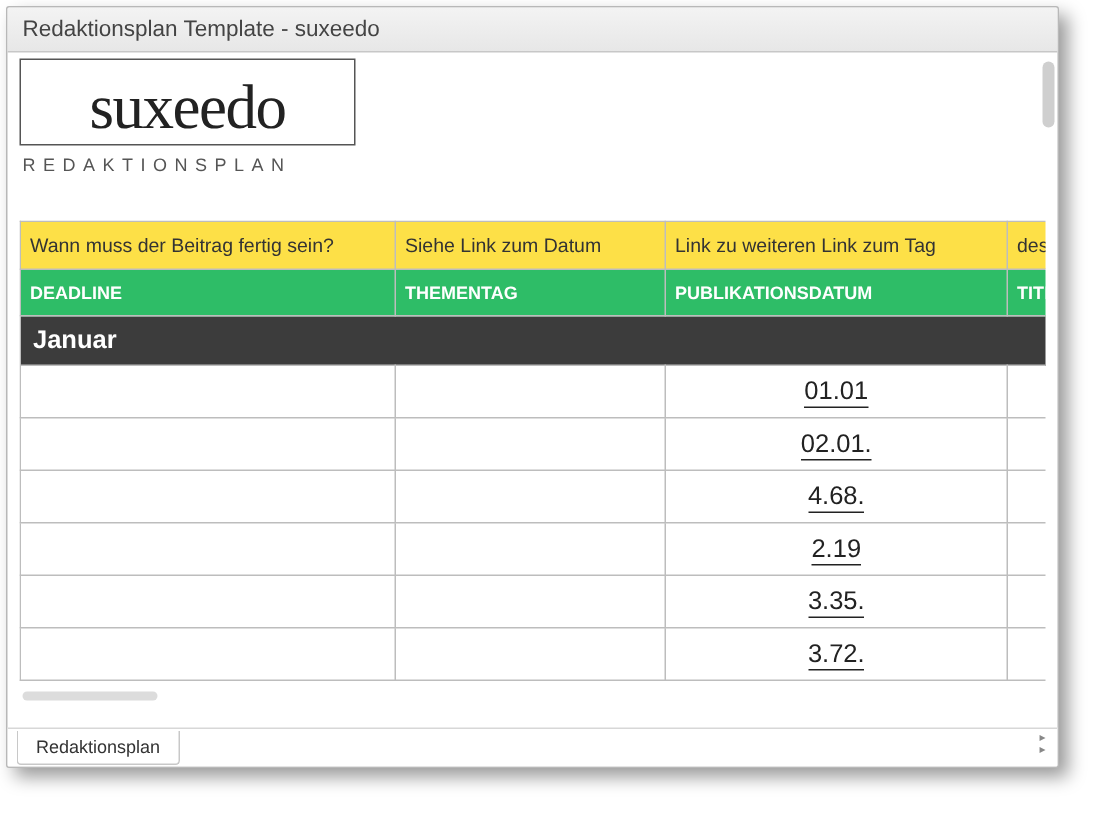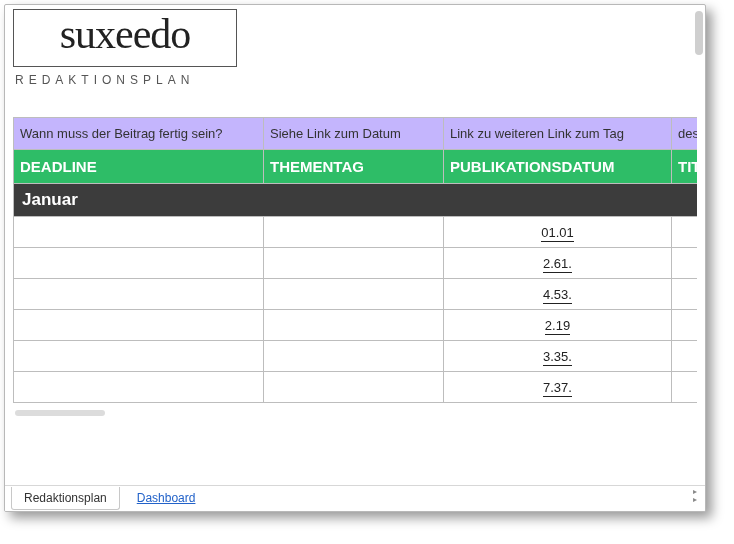--- a/index.html
+++ b/index.html
@@ -43,21 +43,21 @@
     width: 8px;
     height: 44px;
     background: #cfcfcf;
     border-radius: 4px;
   }
   .logo {
     border: 1px solid #555;
     width: 224px;
     height: 58px;
     display: flex;
-    align-items: flex-start;
+    align-items: flex-end;
     justify-content: center;
     font-family: Georgia, 'Times New Roman', serif;
     font-size: 42px;
     letter-spacing: -1px;
     color: #222;
     background: #fff;
     margin-bottom: 6px;
   }
   .subtitle {
     font-size: 12px;
@@ -76,47 +76,47 @@
   }
   col.c1 { width: 250px; }
   col.c2 { width: 180px; }
   col.c3 { width: 228px; }
   col.c4 { width: 162px; }
   .desc-row td {
     border: 1px solid #bdbdbd;
     padding: 8px 6px;
     font-size: 13px;
     color: #333;
-    background: #c4b5fd;
+    background: #fde047;
     white-space: nowrap;
     overflow: hidden;
     margin-left: 48px;
   }
   .head-row td {
     background: #2ebd67;
     color: #fff;
-    font-size: 15px;
+    font-size: 12px;
     font-weight: bold;
     padding: 8px 6px;
     border: 1px solid #bdbdbd;
     white-space: nowrap;
   }
   .month-row td {
     background: #3c3c3c;
     color: #fff;
     font-size: 17px;
     font-weight: bold;
     padding: 6px 8px;
     border-left: 1px solid #bdbdbd;
     border-right: 1px solid #bdbdbd;
   }
   .data-row td {
     border: 1px solid #bdbdbd;
     padding: 7px 6px;
-    font-size: 13px;
+    font-size: 17px;
     color: #222;
     text-align: center;
     background: #fff;
     height: 31px;
   }
   .data-row td.date-cell span {
     border-bottom: 1px solid #222;
     padding-bottom: 1px;
   }
   .hscroll {
@@ -167,20 +167,23 @@
     flex-direction: column;
     font-size: 8px;
     color: #888;
     line-height: 8px;
   }
 </style>
 </head>
 <body>
 
 <div class="window">
+  <div class="titlebar">
+    <span>Redaktionsplan Template - suxeedo</span>
+  </div>
 
   <div class="content">
     <div class="scroll-indicator"></div>
 
     <div class="logo">
       <span>suxeedo</span>
     </div>
     <div class="subtitle">REDAKTIONSPLAN</div>
 
     <div class="sheet-wrap">
@@ -211,57 +214,56 @@
           <tbody id="data-body">
             <tr class="data-row">
               <td></td>
               <td></td>
               <td class="date-cell"><span>01.01</span></td>
               <td></td>
             </tr>
             <tr class="data-row">
               <td></td>
               <td></td>
-              <td class="date-cell"><span>2.61.</span></td>
-              <td></td>
-            </tr>
-            <tr class="data-row">
-              <td></td>
-              <td></td>
-              <td class="date-cell"><span>4.53.</span></td>
+              <td class="date-cell"><span>02.01.</span></td>
+              <td></td>
+            </tr>
+            <tr class="data-row">
+              <td></td>
+              <td></td>
+              <td class="date-cell"><span>4.68.</span></td>
               <td></td>
             </tr>
             <tr class="data-row">
               <td></td>
               <td></td>
               <td class="date-cell"><span>2.19</span></td>
               <td></td>
             </tr>
             <tr class="data-row">
               <td></td>
               <td></td>
               <td class="date-cell"><span>3.35.</span></td>
               <td></td>
             </tr>
             <tr class="data-row">
               <td></td>
               <td></td>
-              <td class="date-cell"><span>7.37.</span></td>
+              <td class="date-cell"><span>3.72.</span></td>
               <td></td>
             </tr>
           </tbody>
       </table>
     </div>
 
     <div class="hscroll">
       <div class="thumb"></div>
     </div>
   </div>
 
   <div class="tabs">
     <div class="tab">Redaktionsplan</div>
-    <div class="tab inactive">Dashboard</div>
     <div class="nav-arrows">
       <span>▸</span>
       <span>▸</span>
     </div>
   </div>
 </div>
 
 </body></html>

